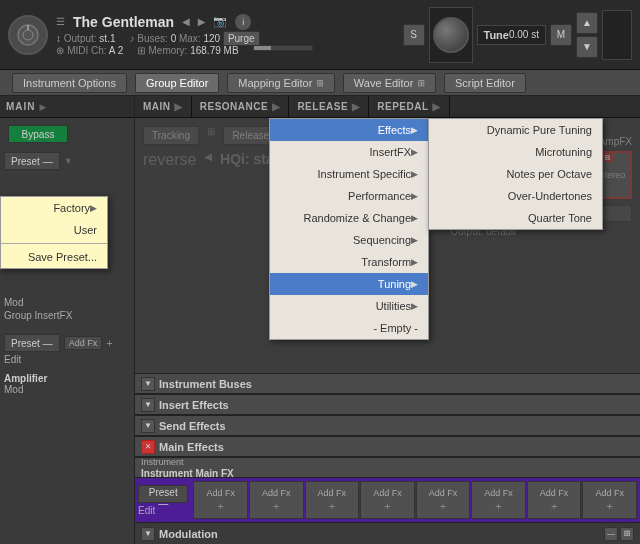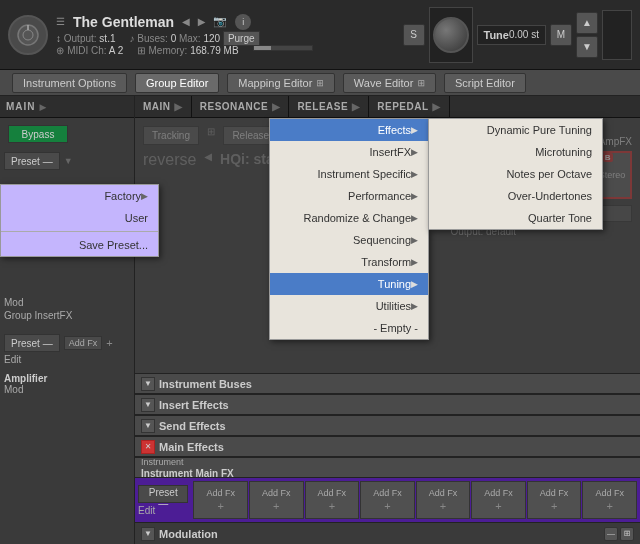--- a/index.html
+++ b/index.html
@@ -175,25 +175,25 @@
       border-right: 1px solid #111;
       gap: 4px;
       text-transform: uppercase;
       letter-spacing: 0.5px;
     }
     .top-section-item .arrow { color: #666; }
 
     
     .menu-factory {
       position: absolute;
-      top: 10px;
+      top: 22px;
       left: 0;
-      background: #c4b5fd;
+      background: #fef9c3;
       border: 1px solid #999;
-      width: 159px;
+      width: 108px;
       z-index: 100;
       pointer-events: all;
       box-shadow: 2px 2px 6px rgba(0,0,0,0.5);
     }
     .menu-item {
       padding: 4px 10px;
       font-size: 11px;
       color: #333;
       cursor: pointer;
       display: flex;

